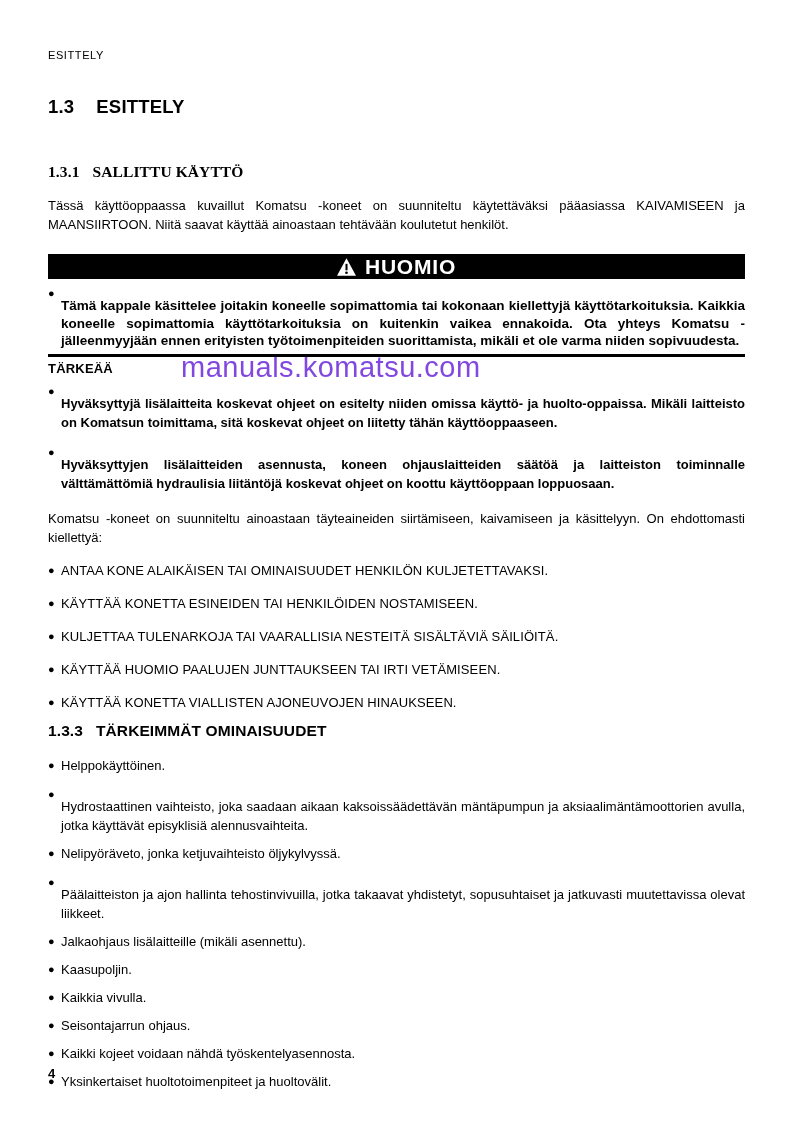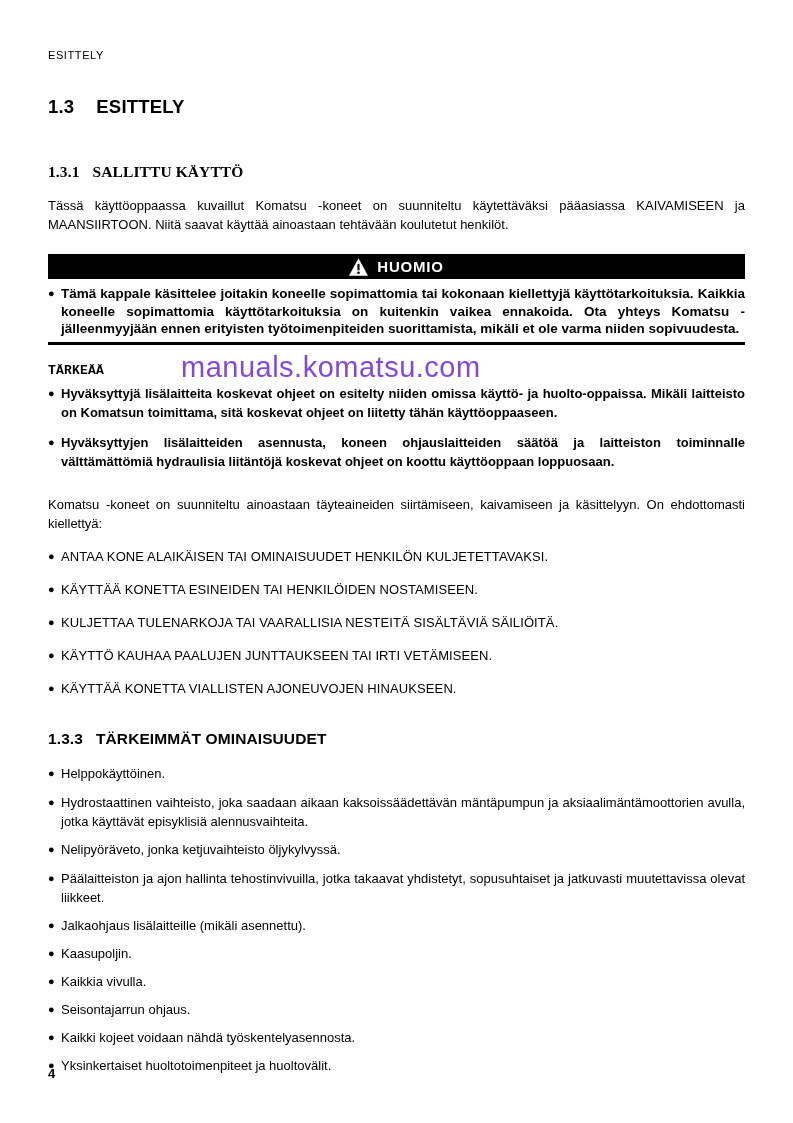--- a/index.html
+++ b/index.html
@@ -42,67 +42,66 @@
   }
   h1.sec .ht { margin-left:22px; }
   h2.sec {
     font-size:15.5px;
     font-weight:bold;
     letter-spacing:.1px;
   }
   h2.sec .ht { margin-left:13px; }
   .h2-allowed  { margin-top:45px;font-family:Liberation Serif, serif; }
   .h2-forbidden{ margin-top:17px; }
-  .h2-features { margin-top:32px; }
+  .h2-features { margin-top:10px; }
   p.body {
     font-size:13px;
     line-height:19px;
     text-align:justify;
   }
   .p-gap1 { margin-top:15px; }
   .p-gap2 { margin-top:10px; }
-  .p-gap3 { margin-top:24px; }
+  .p-gap3 { margin-top:16px; }
   .warning-box { margin-top:20px; border-bottom:3px solid #000; padding-bottom:4px; }
   .warn-banner {
     height:25px;
     background:#000;
     color:#fff;
     display:flex;
     align-items:center;
     justify-content:center;
     gap:9px;
   }
   .warn-banner .warn-label {
-    font-size:15px;
+    font-size:21px;
     font-weight:bold;
     letter-spacing:.8px;
   }
   .warn-icon { display:flex; align-items:center; }
   .bullet {
     display:flex;
     font-size:13px;
     line-height:19px;
   }
   .bullet .dot {
     flex:none;
     width:13px;
     font-size:11px;
     line-height:19px;
   }
   .bullet .bullet-text { flex:1; }
-  .bullet.justified .bullet-text { text-align:justify; }
+  .bullet.justified .bullet-text { text-align:justify;margin-top:12px; }
   .bullet.bold { font-weight:bold; }
   .warn-bullet { margin-top:6px; font-size:13.5px; line-height:17.5px; }
   .warn-bullet .dot { line-height:17.5px; }
   .important-label {
-    margin-top:18px;
+    margin-top:4px;
     font-size:13px;
     font-weight:bold;
     letter-spacing:.2px;
-    font-family:Liberation Mono, monospace;
   }
   .imp-bullet-1 { margin-top:6px; }
   .imp-bullet-2 { margin-top:11px; }
   .prohibited .bullet { margin-top:14px; letter-spacing:.1px; }
   .features .bullet { margin-top:10px; }
   .features .bullet.single { margin-top:9px; }
   .feat-first { margin-top:16px !important; }
   .page-number {
     position:absolute;
     left:48px; top:1066px;
@@ -171,21 +170,21 @@
       <div class="bullet">
         <span class="dot">●</span>
         <span class="bullet-text">KÄYTTÄÄ KONETTA ESINEIDEN TAI HENKILÖIDEN NOSTAMISEEN.</span>
       </div>
       <div class="bullet">
         <span class="dot">●</span>
         <span class="bullet-text">KULJETTAA TULENARKOJA TAI VAARALLISIA NESTEITÄ SISÄLTÄVIÄ SÄILIÖITÄ.</span>
       </div>
       <div class="bullet">
         <span class="dot">●</span>
-        <span class="bullet-text">KÄYTTÖ KAUHAA PAALUJEN JUNTTAUKSEEN TAI IRTI VETÄMISEEN.</span>
+        <span class="bullet-text">KÄYTTÄÄ HUOMIO PAALUJEN JUNTTAUKSEEN TAI IRTI VETÄMISEEN.</span>
       </div>
       <div class="bullet">
         <span class="dot">●</span>
         <span class="bullet-text">KÄYTTÄÄ KONETTA VIALLISTEN AJONEUVOJEN HINAUKSEEN.</span>
       </div>
     </div>
 
     <h2 class="sec h2-features">
       <span>1.3.3</span><span class="ht">TÄRKEIMMÄT OMINAISUUDET</span>
     </h2>

